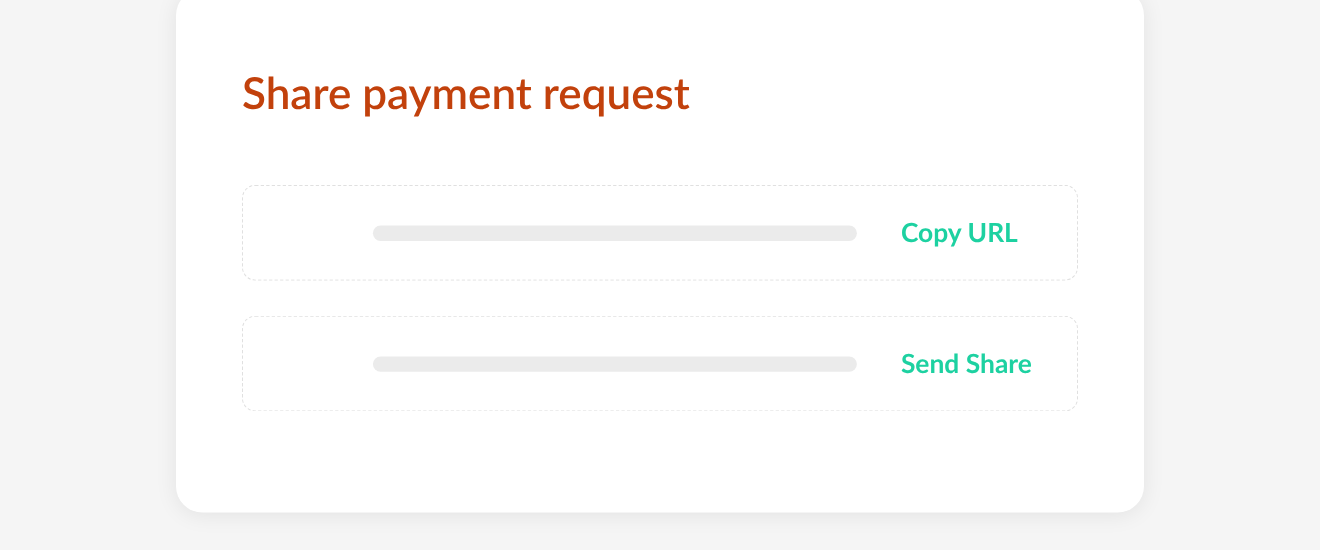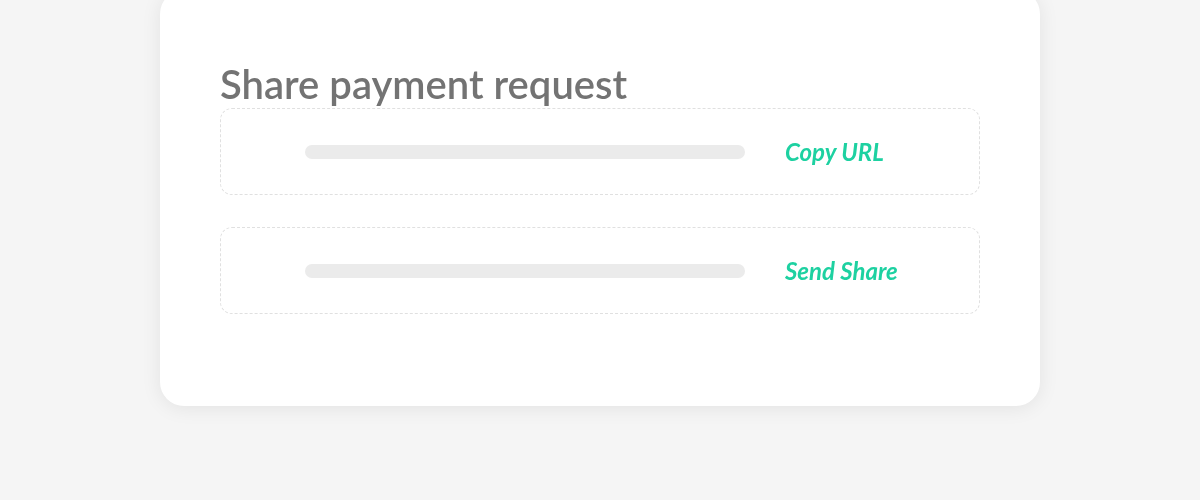--- a/index.html
+++ b/index.html
@@ -19,31 +19,31 @@
       border-radius: 24px;
       box-shadow: 0 2px 20px rgba(0,0,0,0.08);
       margin: 0 auto;
       width: 880px;
       margin-top: -10px;
       padding: 70px 60px 60px 60px;
     }
     .title {
       font-size: 40px;
       font-weight: 600;
-      color: #737373;
+      color: #c2410c;
+      margin-bottom: 60px;
     }
     .action-row {
       border: 1.5px dashed #e0e0e0;
       border-radius: 12px;
       padding: 28px 40px 28px 50px;
       display: flex;
       align-items: center;
-      justify-content: center;
+      justify-content: flex-end;
       margin-bottom: 32px;
-      font-style: italic;
     }
     .placeholder-bar {
       height: 14px;
       background: #ebebeb;
       border-radius: 10px;
       flex: 1;
       max-width: 440px;
     }
     .action-label {
       color: #1dd1a1;

